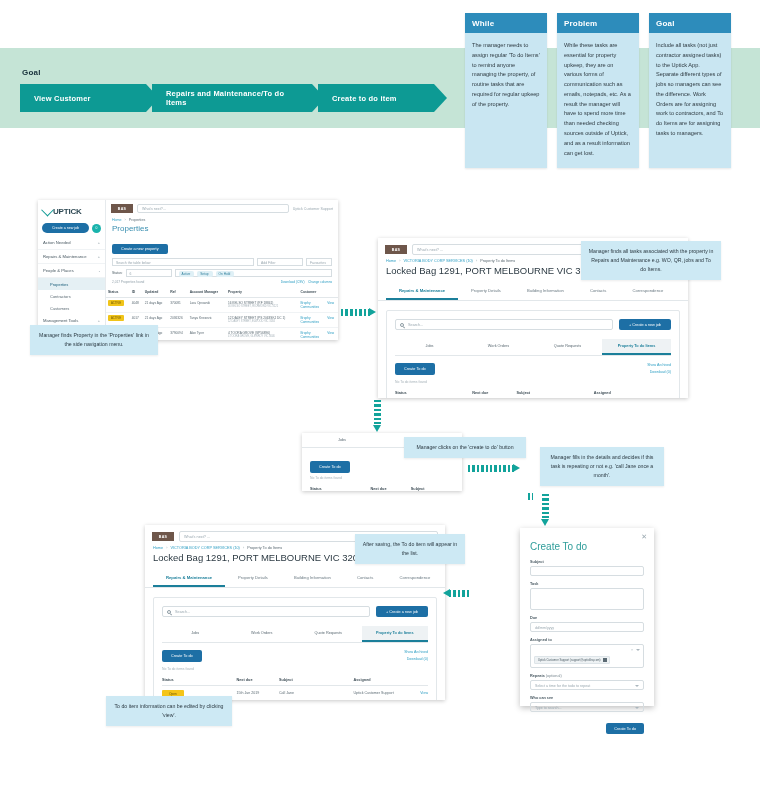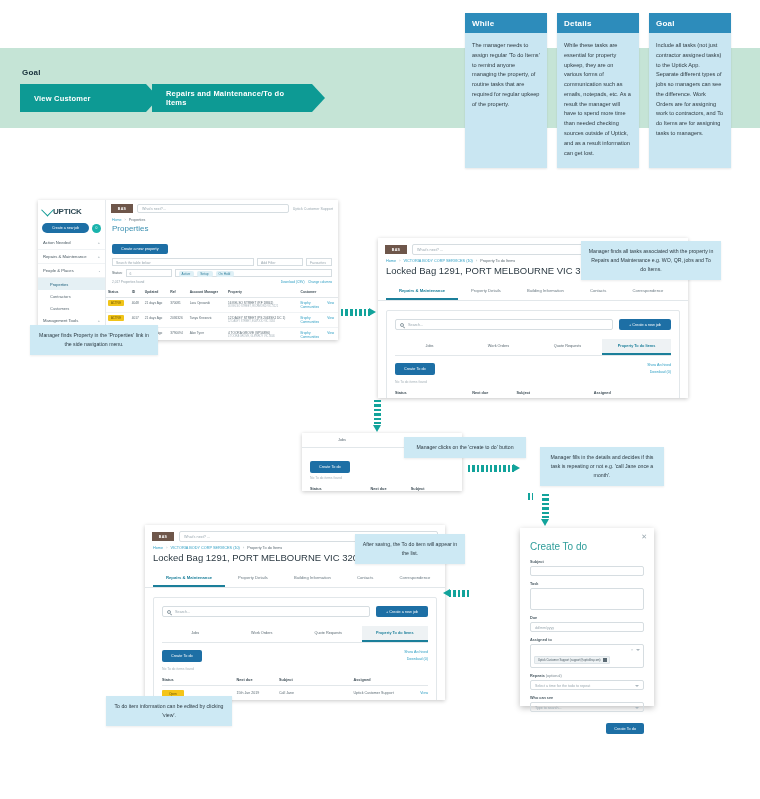--- a/index.html
+++ b/index.html
@@ -282,29 +282,32 @@
 
 <div class="goal-band"></div>
 <div class="goal-label">Goal</div>
 <div class="flow">
   <div class="chev c1">
       <span>View Customer</span>
     </div>
   <div class="chev c2">
       <span>Repairs and Maintenance/To do Items</span>
     </div>
+  <div class="chev c3">
+      <span>Create to do item</span>
+    </div>
 </div>
 
 <div class="info-cards">
   <div class="info-card need">
     <div class="ic-head">While</div>
     <div class="ic-body">The manager needs to assign regular 'To do Items' to remind anyone managing the property, of routine tasks that are required for regular upkeep of the property.</div>
   </div>
   <div class="info-card prob">
-    <div class="ic-head">Details</div>
+    <div class="ic-head">Problem</div>
     <div class="ic-body">While these tasks are essential for property upkeep, they are on various forms of communication such as emails, notepads, etc. As a result the manager will have to spend more time than needed checking sources outside of Uptick, and as a result information can get lost.</div>
   </div>
   <div class="info-card goalc">
     <div class="ic-head">Goal</div>
     <div class="ic-body">Include all tasks (not just contractor assigned tasks) to the Uptick App. Separate different types of jobs so managers can see the difference. Work Orders are for assigning work to contractors, and To do Items are for assigning tasks to managers.</div>
   </div>
 </div>
 
 <div class="panel p1">
   <div class="sidebar">

